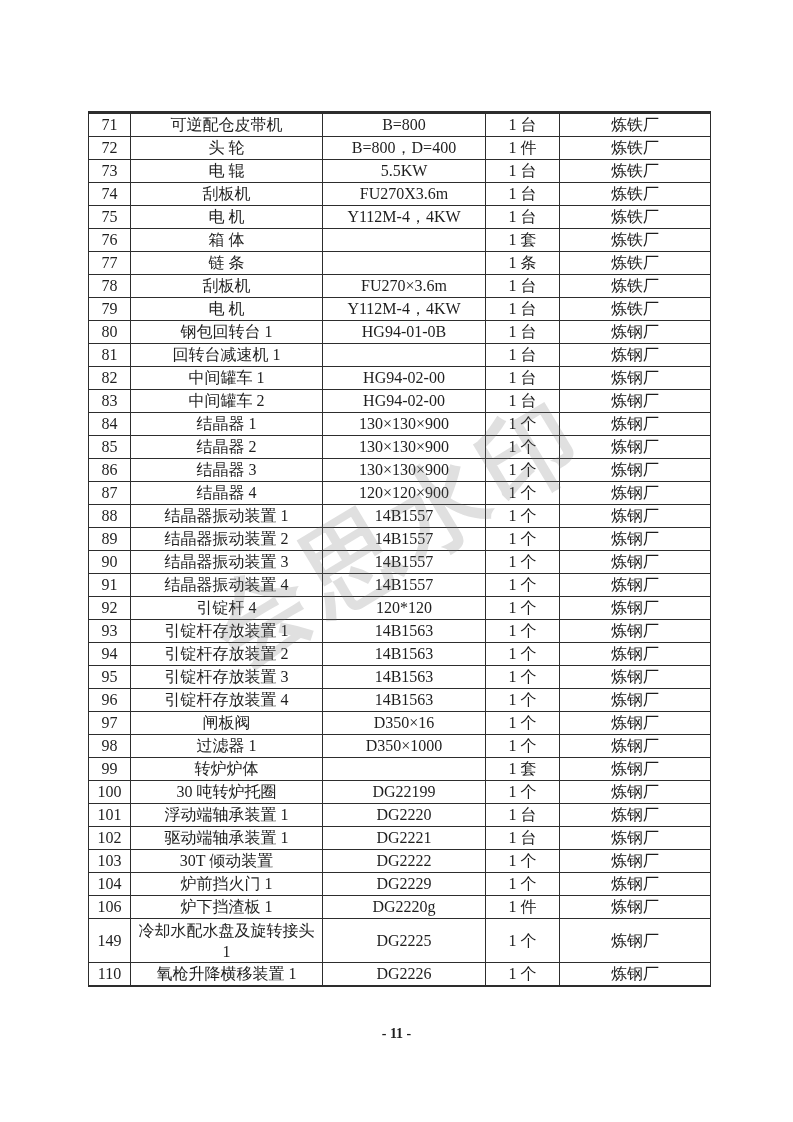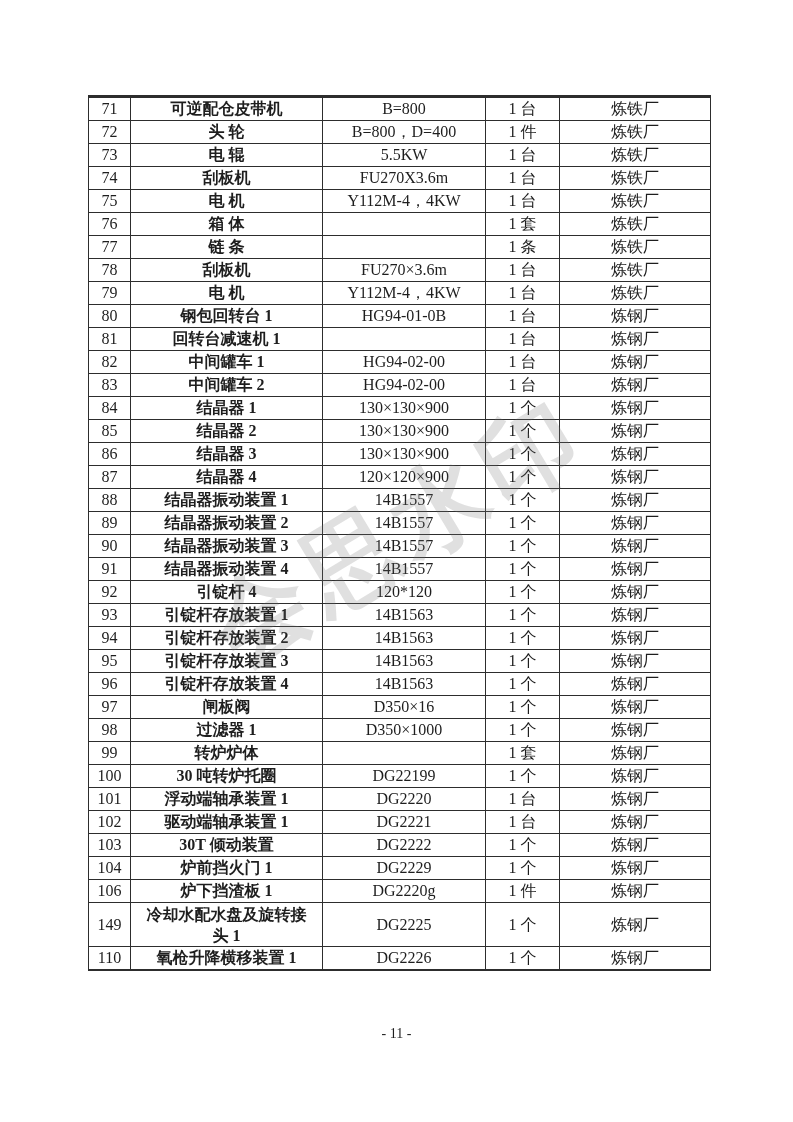--- a/index.html
+++ b/index.html
@@ -20,33 +20,33 @@
     left: 88px;
     top: 95px;
     width: 622px;
     border-collapse: collapse;
     table-layout: fixed;
     z-index: 1;
   }
   .equip-table, .equip-table td {
     border: 1px solid #2d2d2d;
   }
-  .equip-table { border-top-width: 3px; border-bottom-width: 2px; }
+  .equip-table { border-top-width: 3px; border-bottom-width: 2px; margin-top: 16px; }
   .equip-table td {
     height: 22px;
     line-height: 22px;
     text-align: center;
     vertical-align: middle;
     font-size: 16px;
     color: #1e1e1e;
     padding: 0 2px;
     overflow: hidden;
     word-break: break-all;
   }
-  .equip-table td:nth-child(2) { padding: 0 12px; font-weight: bold; }
+  .equip-table td:nth-child(2) { padding: 0 4px; }
   .equip-table tr.tall td { height: 44px; line-height: 21px; }
 
   .watermark {
     position: absolute;
     left: 138px;
     top: 468px;
     width: 520px;
     height: 130px;
     line-height: 130px;
     text-align: center;
@@ -61,21 +61,21 @@
     pointer-events: none;
   }
 
   .footer {
     position: absolute;
     top: 1026px;
     left: 0;
     width: 100%;
     text-align: center;
     font-size: 14px;
-    font-weight: normal;
+    font-weight: bold;
     color: #1e1e1e;
     z-index: 1;
   }
 </style>
 </head>
 <body>
 
 <div class="page">
 
   <div class="watermark">会思水印</div>

